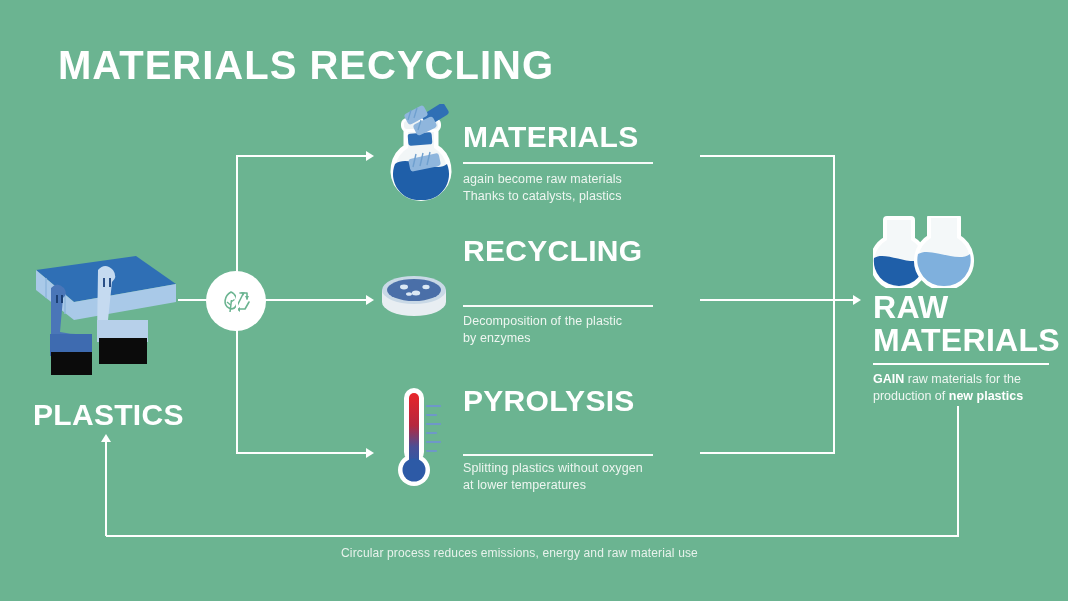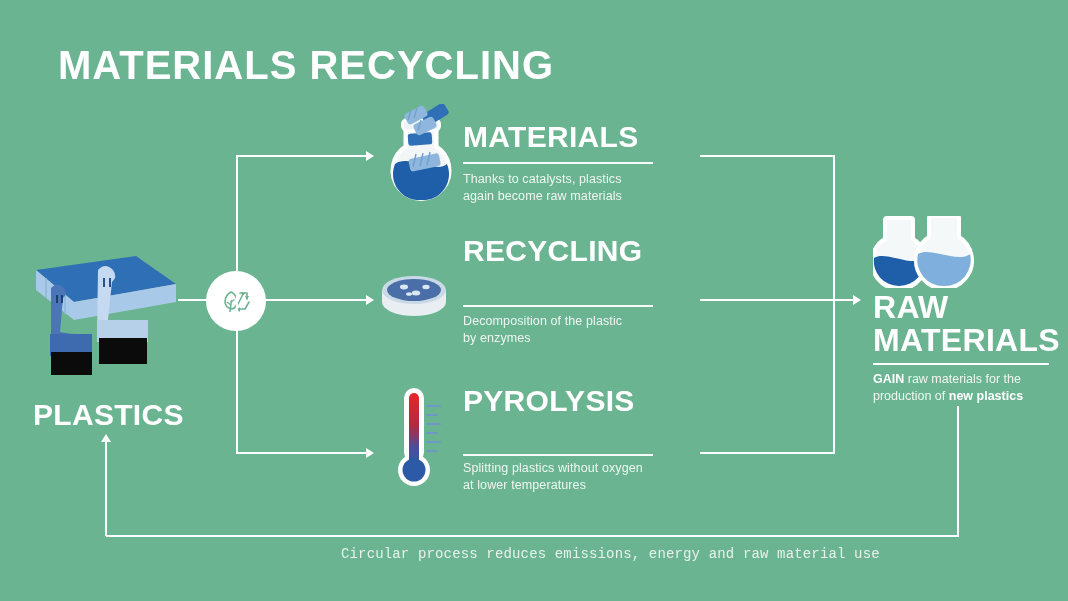--- a/index.html
+++ b/index.html
@@ -69,21 +69,21 @@
   #raw-desc{color:#eef6f1;font-size:12.5px;line-height:1.35;}
   #raw-desc b{font-weight:bold;color:#ffffff;text-align:right;}
 
   
   #plastics-label{
     color:#ffffff;font-size:30px;font-weight:bold;letter-spacing:.3px;
   }
 
   
   #caption{
-    color:#e8f2ec;font-size:14px;letter-spacing:.15px;font-family:Liberation Mono, monospace;
+    color:#e8f2ec;font-size:12px;letter-spacing:.15px;
   }
 </style>
 </head>
 <body>
 
 <div class="stage">
 
   <div class="abs" id="title">MATERIALS RECYCLING</div>
 
   <div class="abs" style="left:18px;top:248px;width:170px;height:135px;">
@@ -164,22 +164,22 @@
         <line x1="33" y1="6" x2="30" y2="16" stroke="#6fa0cf" stroke-width="1.3"></line>
         <line x1="39" y1="4" x2="36" y2="14" stroke="#6fa0cf" stroke-width="1.3"></line>
         <rect x="36" y="16" width="22" height="12" rx="3" fill="#8fb6dd" transform="rotate(-26 47 22)"></rect>
         <line x1="43" y1="16" x2="40" y2="26" stroke="#6fa0cf" stroke-width="1.3"></line>
       </g>
     </svg>
   </div>
   <div class="abs proc-title" style="left:463px;top:122px;">MATERIALS</div>
   <div class="abs proc-rule" style="left:463px;top:162px;"></div>
   <div class="abs proc-desc" style="left:463px;top:171px;width:210px;">
+    <div>again become raw materials</div>
     <div>Thanks to catalysts, plastics</div>
-    <div>again become raw materials</div>
   </div>
 
   <div class="abs" style="left:378px;top:268px;width:72px;height:54px;">
     <svg width="72" height="54" viewBox="0 0 72 54">
       <ellipse cx="36" cy="34" rx="32" ry="14" fill="#e8eef2"></ellipse>
       <rect x="4" y="22" width="64" height="12" fill="#e8eef2"></rect>
       <ellipse cx="36" cy="22" rx="32" ry="14" fill="#c9d9e6"></ellipse>
       <ellipse cx="36" cy="22" rx="27" ry="11" fill="#4a6fa8"></ellipse>
       <ellipse cx="26" cy="19" rx="4" ry="2.4" fill="#dbe8f4"></ellipse>
       <ellipse cx="38" cy="25" rx="4.2" ry="2.5" fill="#dbe8f4"></ellipse>

